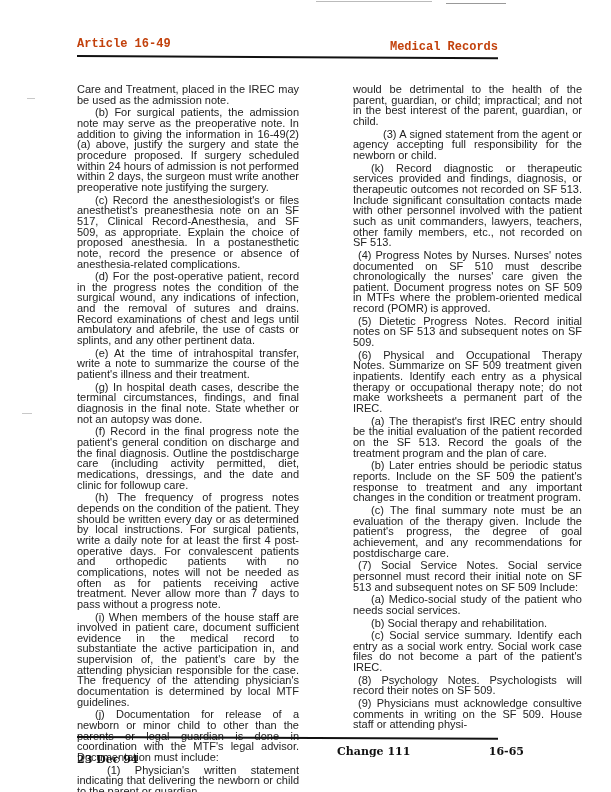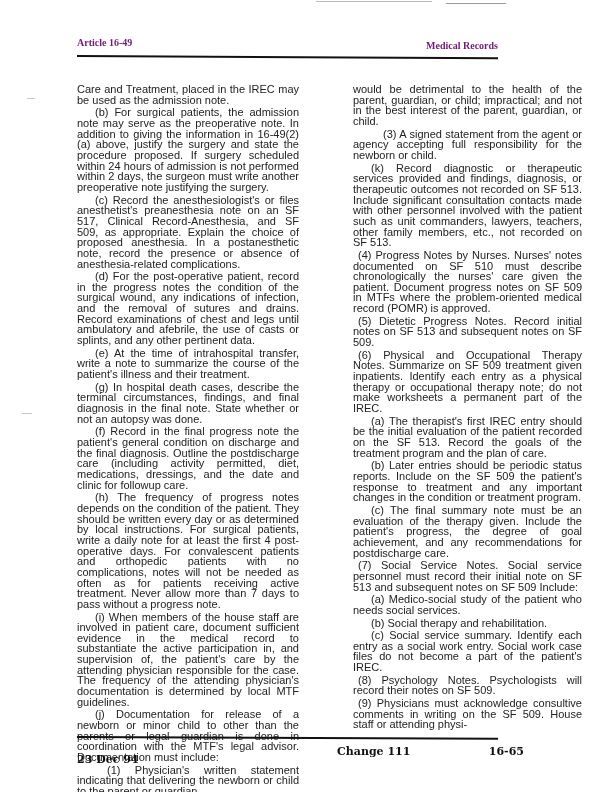--- a/index.html
+++ b/index.html
@@ -7,21 +7,21 @@
     .scan-mark { position: absolute; height: 1px; background: #bbbbbb; }
     .scan-mark.m1 { left: 316px; top: 1px; width: 116px; }
     .scan-mark.m2 { left: 446px; top: 3px; width: 60px; background: #999; }
     .margin-tick { position: absolute; height: 1px; background: #c8c8c8; }
     .margin-tick.t1 { left: 27px; top: 98px; width: 8px; }
     .margin-tick.t2 { left: 22px; top: 413px; width: 10px; }
 
     .header { position: absolute; left: 77px; top: 36px; width: 421px; height: 20px; }
     .header .left, .header .right {
       position: absolute; top: 0;
-      font-family: Liberation Serif, serif; font-weight: bold; font-size: 10px; color: #701a75;
+      font-family: Liberation Mono, monospace; font-weight: bold; font-size: 12px; color: #c2410c;
     }
     .header .left { left: 0; top: 1px; }
     .header .right { right: 0; top: 4px; }
     .header-rule { position: absolute; left: 77px; top: 55px; width: 421px; height: 2px; background: #111;
       transform: rotate(0.3deg); transform-origin: left; }
 
     .columns { position: absolute; left: 77px; top: 84px; width: 500px; }
     .col { position: absolute; top: 0; font-family: "Liberation Sans", sans-serif; font-size: 11px; line-height: 10.65px; color: #222; }
     .col.left { left: 0; width: 222px; }
     .col.right { left: 276px; width: 229px; }

